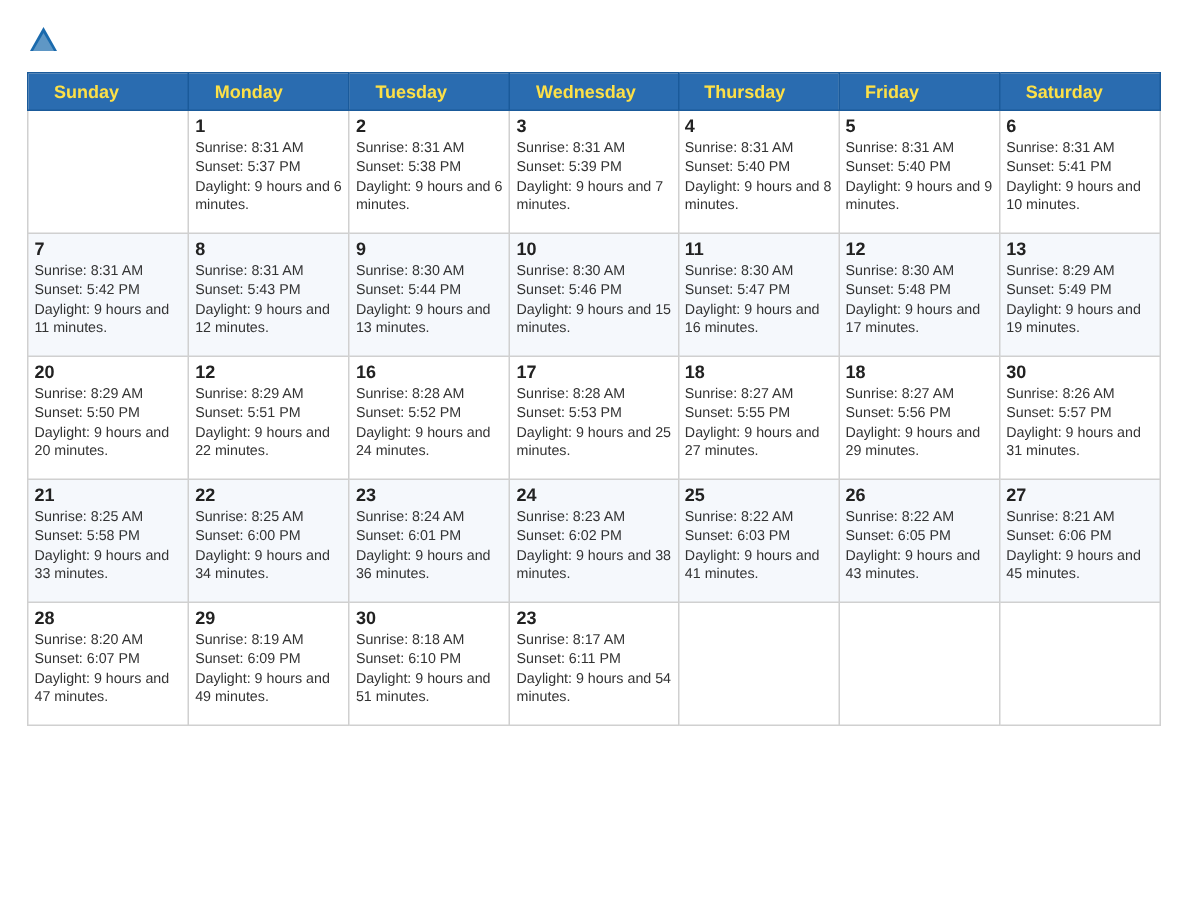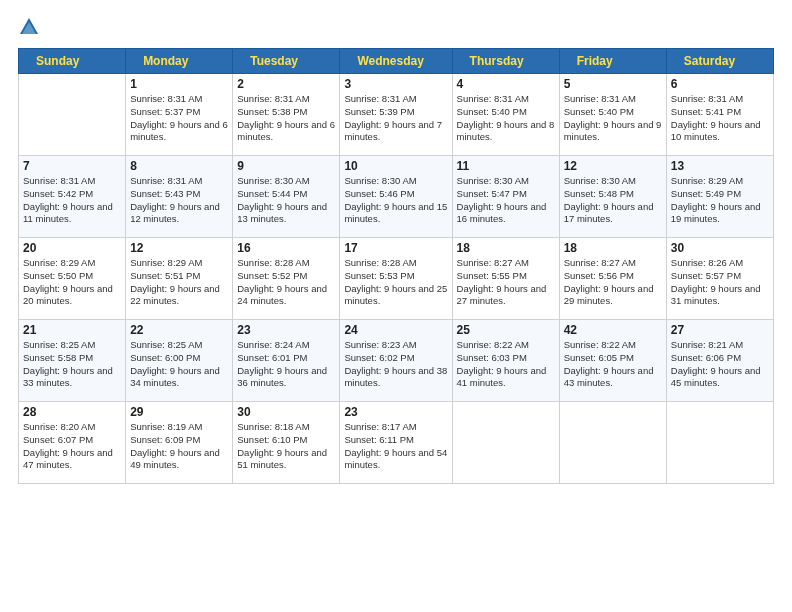--- a/index.html
+++ b/index.html
@@ -235,21 +235,21 @@
           </td>
           <td>
             <div class="day-num">24</div>
             <div class="day-info">Sunrise: 8:23 AM<br>Sunset: 6:02 PM<br>Daylight: 9 hours and 38 minutes.</div>
           </td>
           <td>
             <div class="day-num">25</div>
             <div class="day-info">Sunrise: 8:22 AM<br>Sunset: 6:03 PM<br>Daylight: 9 hours and 41 minutes.</div>
           </td>
           <td>
-            <div class="day-num">42</div>
+            <div class="day-num">26</div>
             <div class="day-info">Sunrise: 8:22 AM<br>Sunset: 6:05 PM<br>Daylight: 9 hours and 43 minutes.</div>
           </td>
           <td>
             <div class="day-num">27</div>
             <div class="day-info">Sunrise: 8:21 AM<br>Sunset: 6:06 PM<br>Daylight: 9 hours and 45 minutes.</div>
           </td>
         </tr>
         <tr>
           <td>
             <div class="day-num">28</div>

